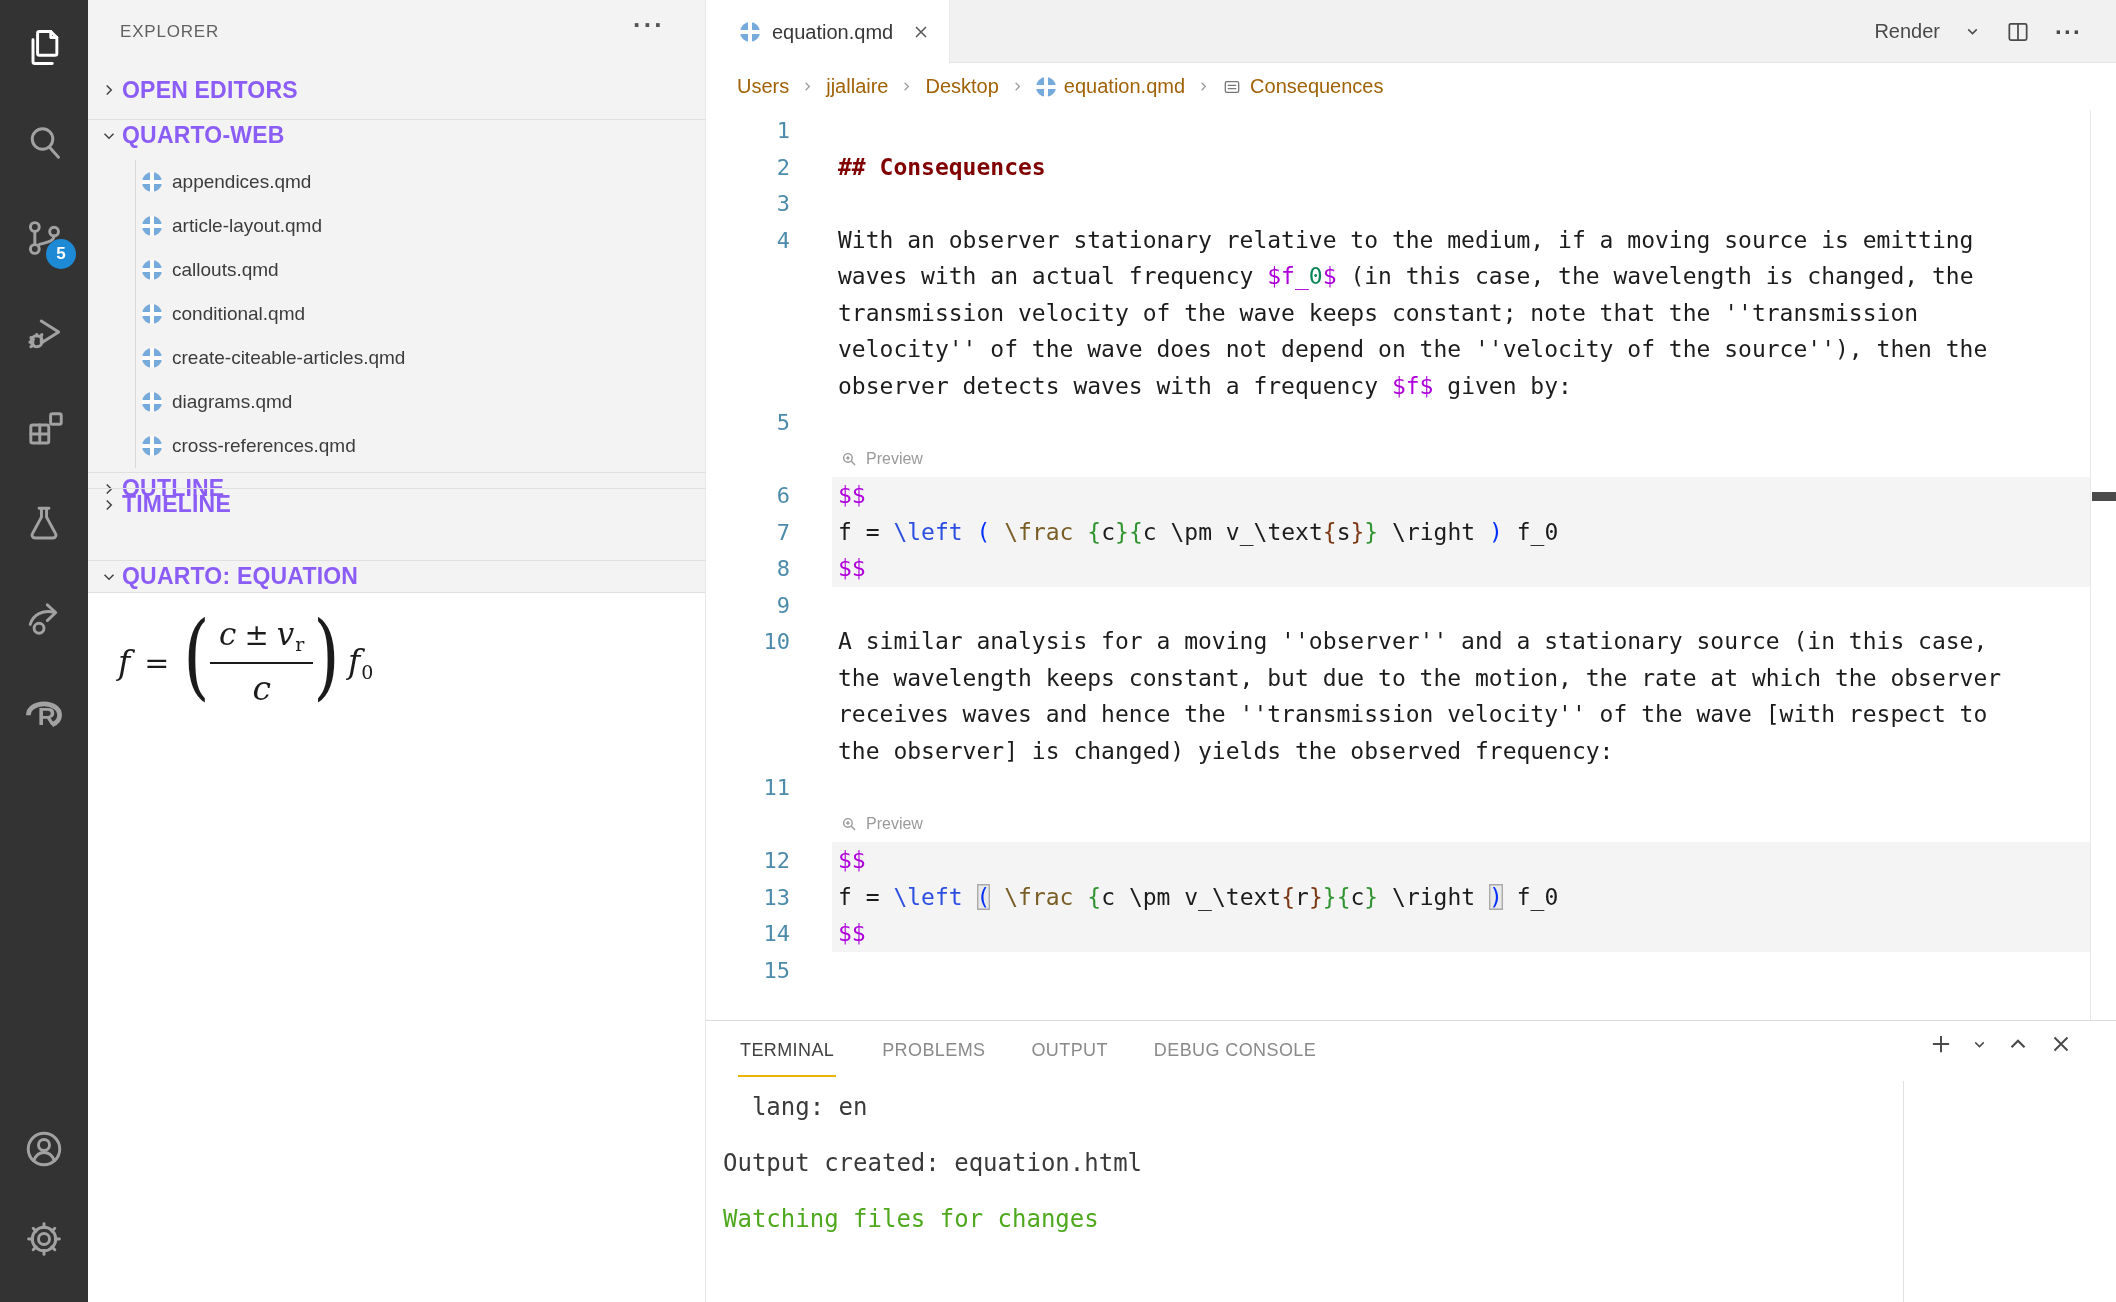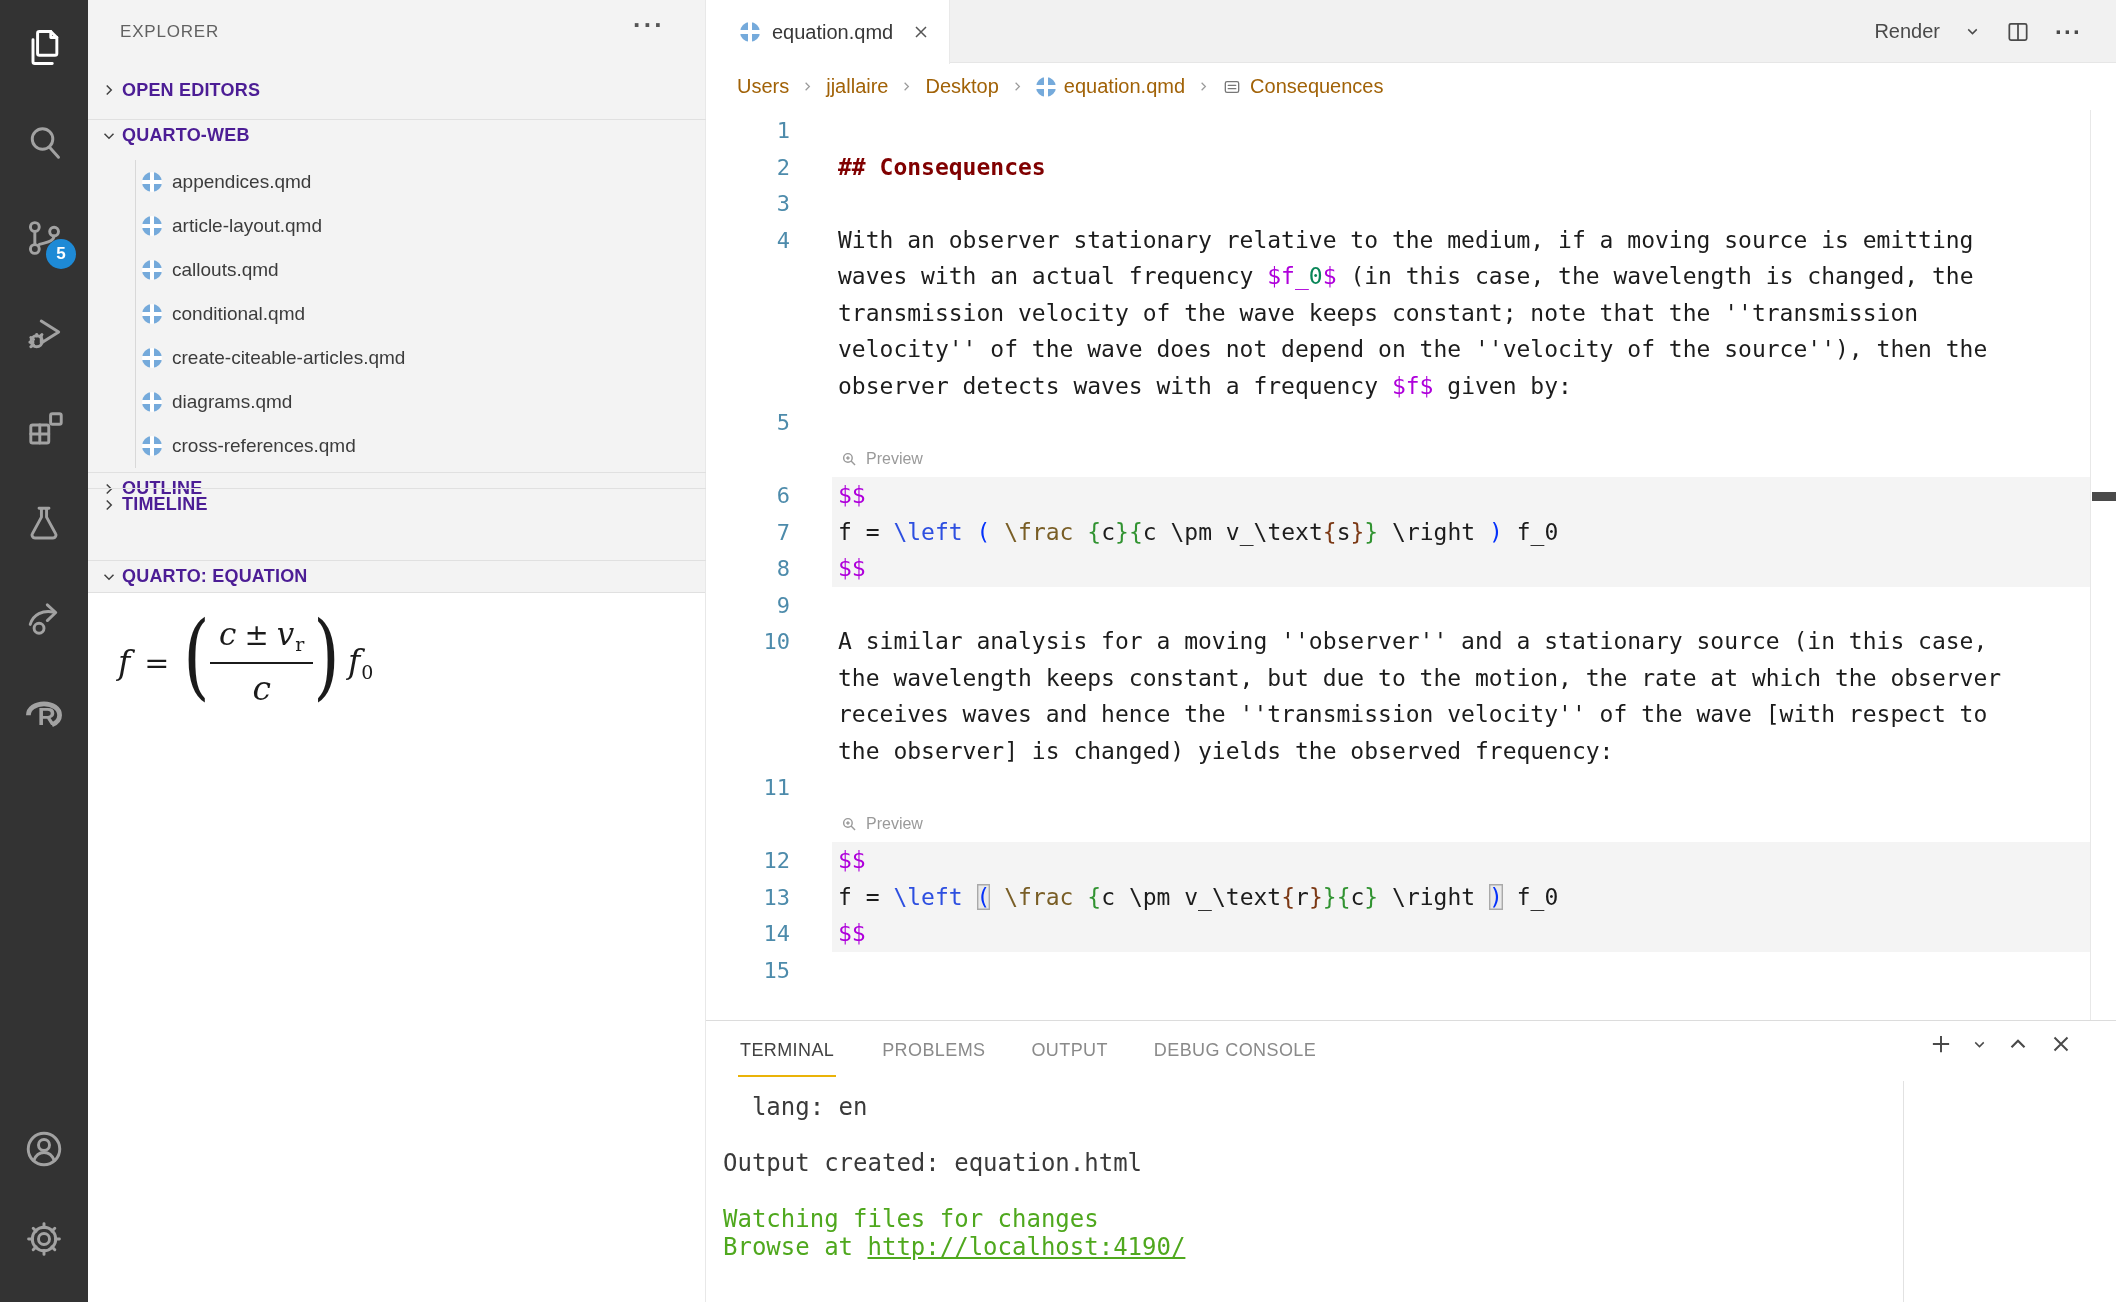--- a/index.html
+++ b/index.html
@@ -20,21 +20,21 @@
     background:#1e8ad6; color:#fff; font-size:17px; font-weight:700; display:flex; align-items:center; justify-content:center; }
 
   
   #sidebar { position:absolute; left:88px; top:0; width:618px; height:1302px; background:#f3f3f3; border-right:1px solid #e8e8e8; }
   .sb-title { position:absolute; left:32px; top:22px; font-size:17px; color:#616161; letter-spacing:.8px; }
   .sb-more { position:absolute; right:40px; top:10px; font-size:26px; font-weight:700; color:#555; letter-spacing:2px; cursor:pointer; }
   .sec { position:absolute; left:0; width:618px; height:32px; display:flex; align-items:center; cursor:pointer; }
   .sec.bt { border-top:1px solid #e0e0e0; }
   .chev { width:18px; height:18px; margin-left:12px; color:#424242; }
   .chev svg { width:18px; height:18px; display:block; }
-  .sec-label { margin-left:4px; font-size:18px; font-weight:700; color:#4c1d95; letter-spacing:.2px; }
+  .sec-label { margin-left:4px; font-size:23px; font-weight:700; color:#8b5cf6; letter-spacing:.2px; }
   #file-list { position:absolute; left:0; top:160px; width:618px; }
   .file-row { position:relative; height:44px; display:flex; align-items:center; cursor:pointer; }
   .file-row .qicon { position:absolute; left:54px; }
   .file-label { position:absolute; left:84px; font-size:19px; color:#3c3c3c; }
   .indent-guide { position:absolute; left:47px; top:160px; height:308px; border-left:1px solid #d8d8d8; }
   #webview { position:absolute; left:0; top:592px; width:617px; height:710px; background:#ffffff; border-top:1px solid #e0e0e0; }
 
   .qicon { width:20px; height:20px; border-radius:50%;
     background:
       linear-gradient(to right, transparent 42%, #fff 42%, #fff 58%, transparent 58%),
@@ -527,18 +527,17 @@
             <path d="M6 6l12 12M18 6L6 18"></path>
           </svg>
         </span>
     </div>
     <div id="terminal">
         <div class="tline"><span>  lang: en</span></div>
         <div class="tline">&nbsp;</div>
         <div class="tline"><span>Output created: equation.html</span></div>
         <div class="tline">&nbsp;</div>
         <div class="tline"><span class="t-green">Watching files for changes</span></div>
-        <div class="tline"><span class="t-green">Browse at </span><span class="t-green t-link">http://localhost:4190/</span></div>
       </div>
     <div id="term-sep"></div>
   </div>
 
 </div>
 
 </body></html>

